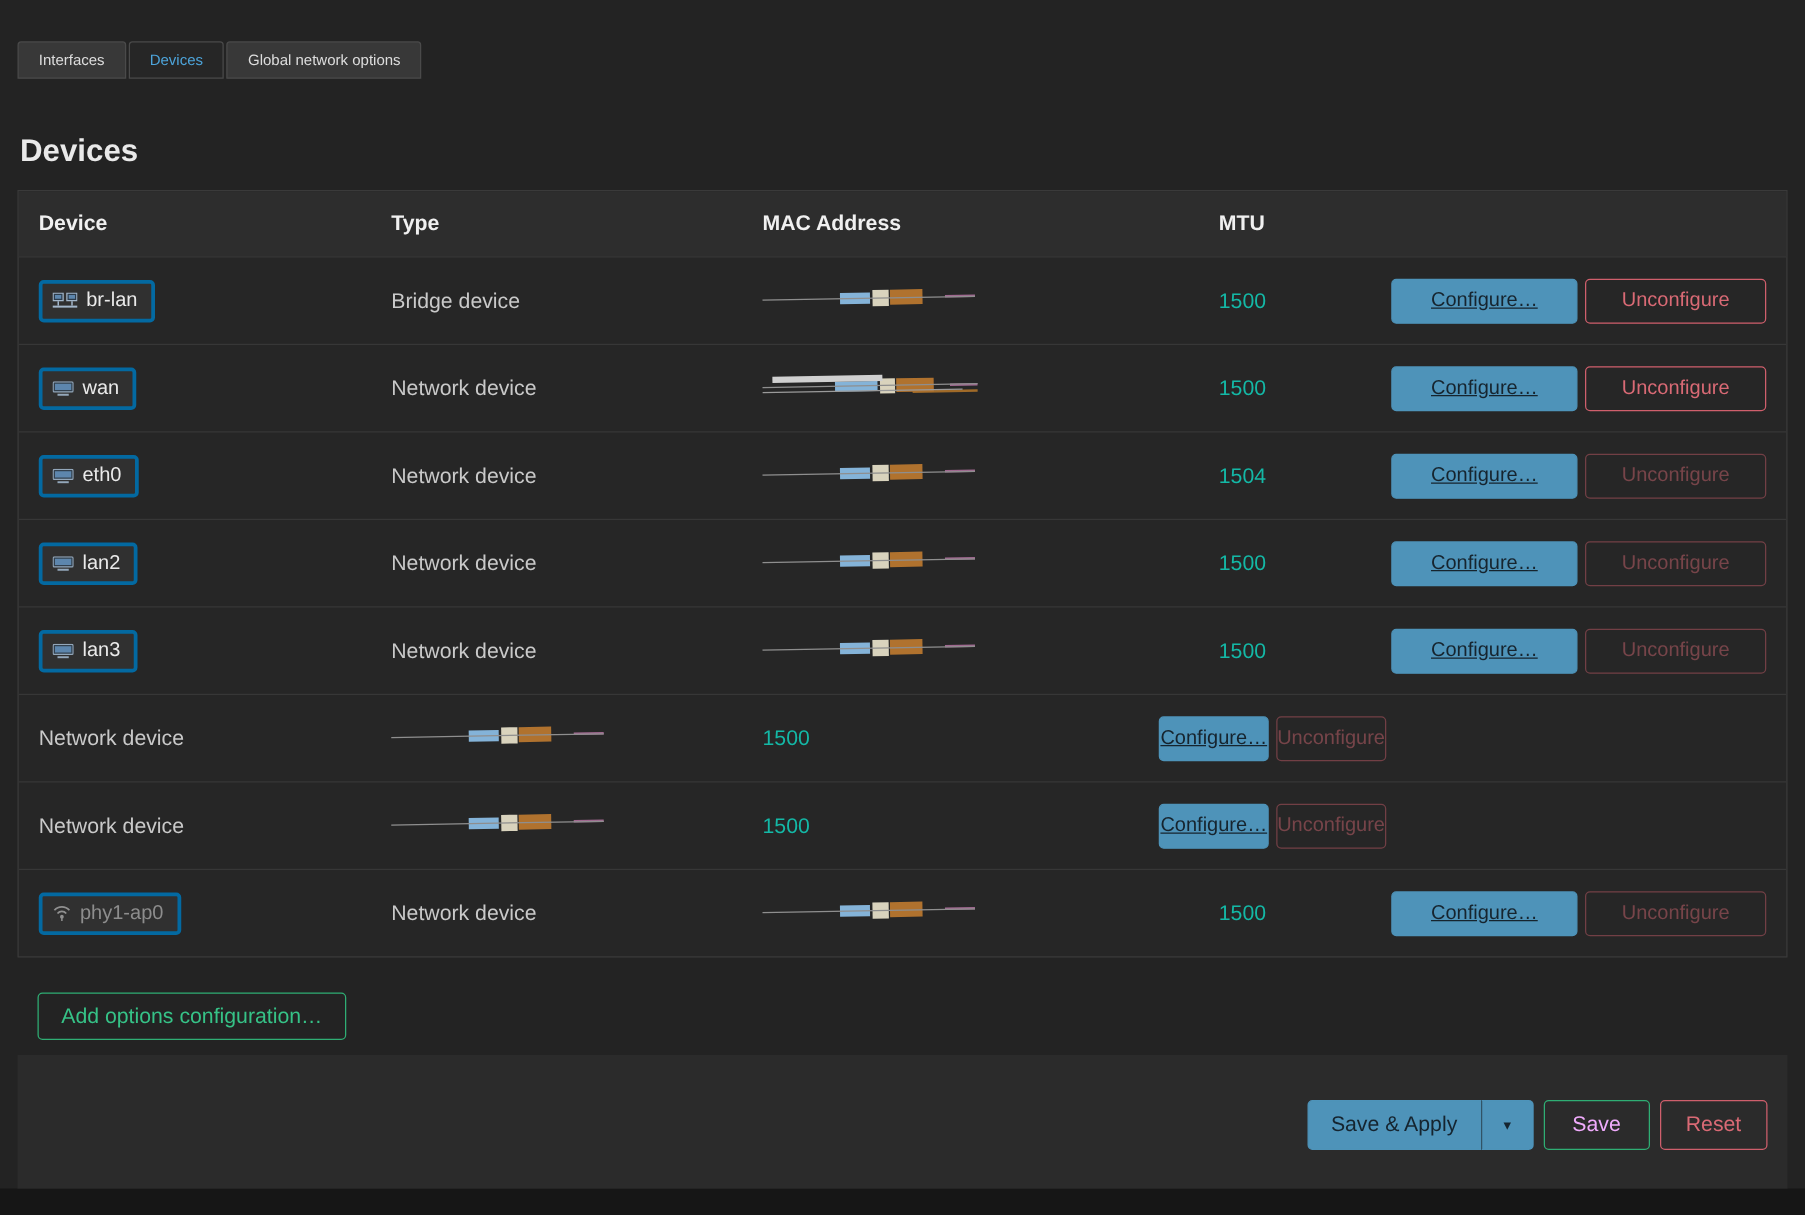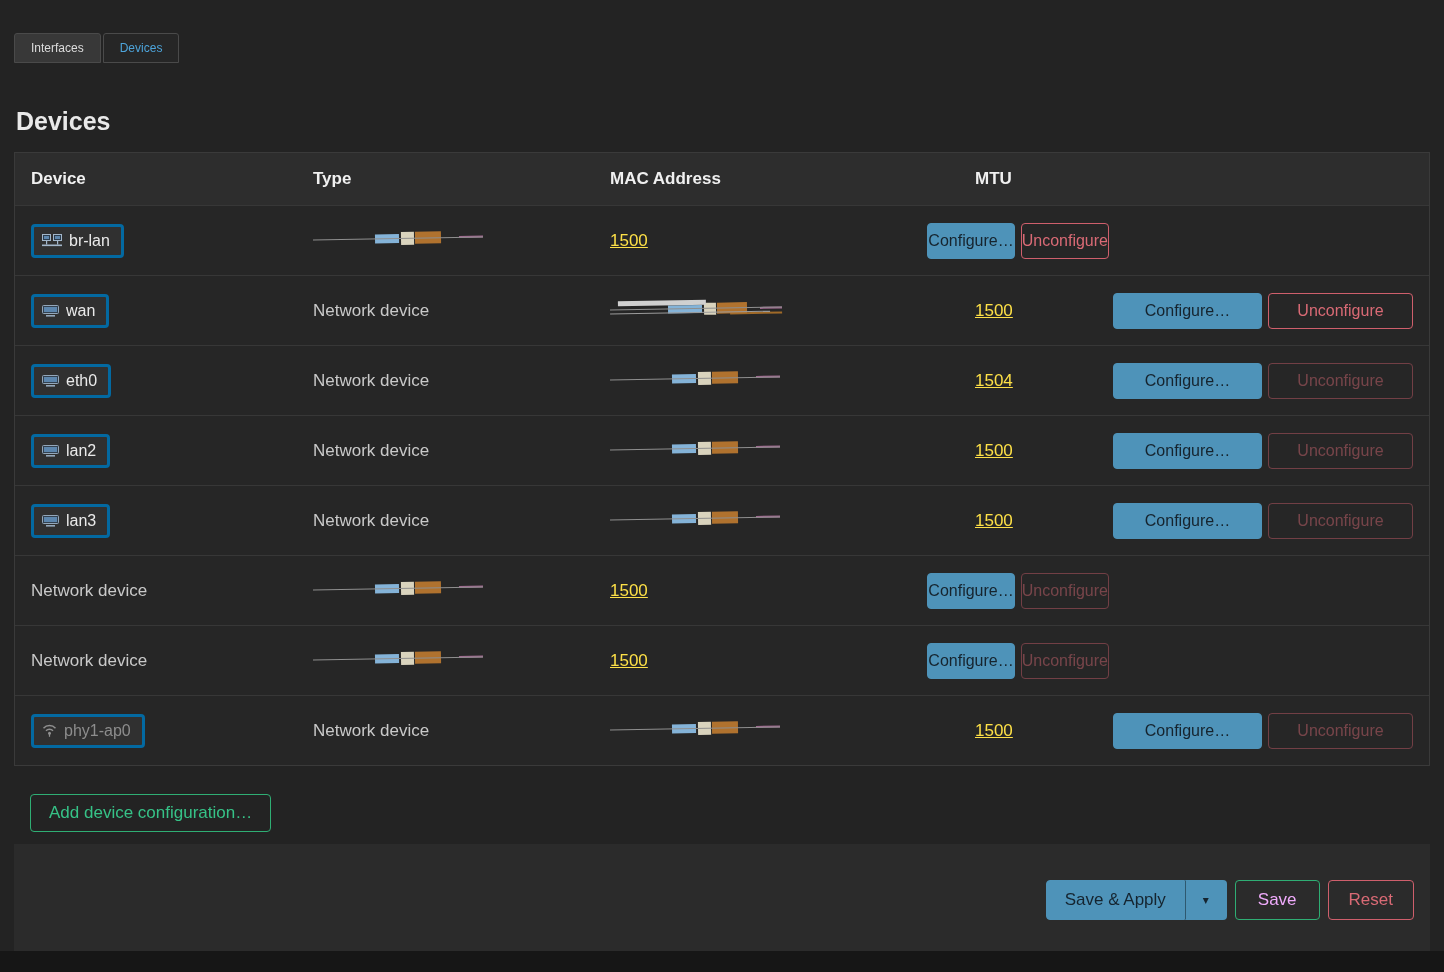--- a/index.html
+++ b/index.html
@@ -52,21 +52,21 @@
     color: #f0f0f0;
     font-weight: bold;
     font-size: 17px;
   }
   .row {
     height: 70px;
     border-top: 1px solid #373737;
     font-size: 17px;
     color: #c9c9c9;
   }
-  .mtu-cell { color: #fde047; text-decoration: underline; }
+  .mtu-cell { color: #14b8a6; }
 
   
   .chip {
     display: inline-flex;
     align-items: center;
     gap: 7px;
     border: 3px solid #0369a1;
     background: #303030;
     border-radius: 4px;
     padding: 5px 11px 5px 8px;
@@ -106,20 +106,21 @@
     font-size: 16px;
     border-radius: 4px;
     padding: 8px 0;
     cursor: pointer;
   }
   .btn.configure {
     width: 149px;
     background: #4e93b9;
     border: 1px solid #4e93b9;
     color: #16242e;
+    text-decoration: underline;
   }
   .btn.unconfigure {
     width: 145px;
     background: transparent;
     border: 1px solid #cf5f6c;
     color: #d96a75;
   }
   .btn.unconfigure.is-disabled { opacity: .45; cursor: default; }
 
   
@@ -189,20 +190,21 @@
 </style>
 </head>
 <body>
 
 <div class="page">
 
   
   <div class="tabs">
     <div class="tab">Interfaces</div>
     <div class="tab active">Devices</div>
+    <div class="tab">Global network options</div>
   </div>
 
   <h2 class="page-title">Devices</h2>
 
   
   <div class="table">
     <div class="thead">
       <div>Device</div>
       <div>Type</div>
       <div>MAC Address</div>
@@ -220,20 +222,21 @@
                 <rect x="2" y="2" width="5" height="3" fill="#5d86ad"></rect>
                 <rect x="13" y="2" width="5" height="3" fill="#5d86ad"></rect>
                 <rect x="4" y="7" width="1.2" height="3.5" fill="#a2b6ca"></rect>
                 <rect x="15" y="7" width="1.2" height="3.5" fill="#a2b6ca"></rect>
                 <rect x="0" y="10.5" width="20" height="1.6" fill="#a2b6ca"></rect>
               </svg>
             </span>
           <span class="chip-label">br-lan</span>
         </span>
       </div>
+      <div>Bridge device</div>
       <div><span class="scribble"></span></div>
       <div class="mtu-cell">1500</div>
       <div class="actions-cell">
         <button class="btn configure">Configure…</button>
         <button class="btn unconfigure">Unconfigure</button>
       </div>
     </div>
 
     <div class="row">
       <div class="device-cell">
@@ -360,21 +363,21 @@
       <div>Network device</div>
       <div><span class="scribble"></span></div>
       <div class="mtu-cell">1500</div>
       <div class="actions-cell">
         <button class="btn configure">Configure…</button>
         <button class="btn unconfigure is-disabled" disabled="">Unconfigure</button>
       </div>
     </div>
   </div>
 
-  <button class="add-btn">Add device configuration…</button>
+  <button class="add-btn">Add options configuration…</button>
 
   
   <div class="footer">
     <span class="split">
       <button class="main">Save &amp; Apply</button>
       <button class="arrow"><span>▾</span></button>
     </span>
     <button class="save-btn">Save</button>
     <button class="reset-btn">Reset</button>
   </div>

